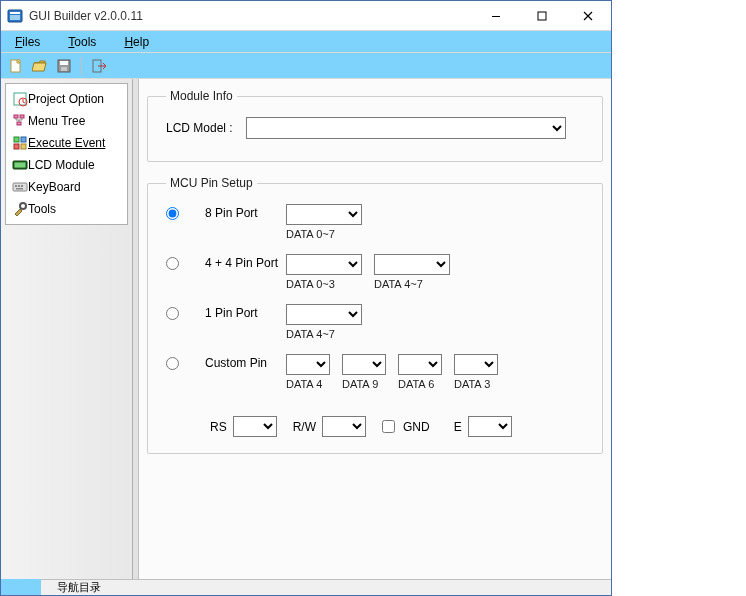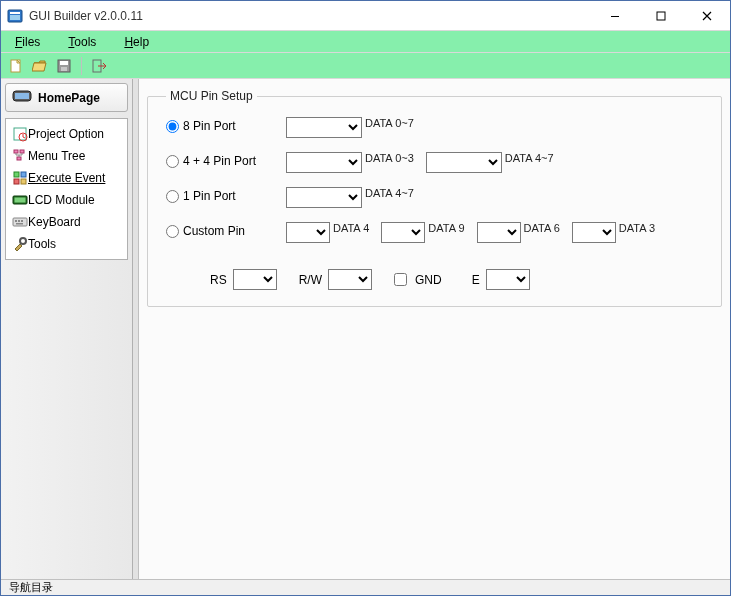--- a/index.html
+++ b/index.html
@@ -5,25 +5,25 @@
   * { box-sizing: border-box; }
   html, body {
     margin: 0; padding: 0;
     font-family: "Segoe UI", Tahoma, Arial, sans-serif;
     font-size: 12px;
     background: #fff;
     color: #000;
     overflow: hidden;
   }
   .window {
-    width: 731px; height: 596px;
+    width: 612px; height: 596px;
     border: 1px solid #4a6ea9;
     position: relative;
     display: flex; flex-direction: column;
-    background: #86efac;
+    background: #7dd3fc;
   }
   .titlebar {
     height: 30px;
     background: #fff;
     display: flex; align-items: center;
     padding: 0 0 0 6px;
     border-bottom: 1px solid #d9d9d9;
   }
   .titlebar .app-icon {
     width: 16px; height: 16px;
@@ -144,56 +144,57 @@
     display: flex; align-items: center;
     margin-bottom: 6px;
   }
   .radio-row {
     display: grid;
     grid-template-columns: 120px 1fr;
     align-items: start;
     margin-bottom: 14px;
   }
   .radio-col {
-    display: flex; align-items: center; gap: 0;
+    display: flex; align-items: center; gap: 22px;
     padding-top: 2px;
   }
   .drops {
     display: flex; gap: 12px; align-items: flex-start; flex-wrap: wrap;
   }
   .drop-col {
-    display: flex; align-items: flex-start;
+    display: flex; flex-direction: column; align-items: flex-start;
     gap: 3px;
   }
   .drop-col .cap { font-size: 11px; color: #222; }
   select.combo {
     height: 21px;
     font-size: 12px;
     background: #fff;
     border: 1px solid #7a7a7a;
   }
   select.combo.w-lg { width: 76px; }
   select.combo.w-sm { width: 44px; }
   .model-select { width: 320px; height: 22px; border: 1px solid #7a7a7a; background:#fff; }
 
   .sig-row {
-    display: flex; align-items: center; gap: 10px;
+    display: flex; align-items: center; gap: 4px;
     margin-top: 26px;
     padding-left: 44px;
   }
   .sig-row label.sig { display: inline-flex; align-items: center; gap: 6px; margin-right: 12px;}
   .gnd-box { display:inline-flex; align-items:center; gap:4px;}
 
   .statusbar {
     height: 16px;
     font-size: 11px;
     background: #f0f0f0;
     border-top: 1px solid #c0c0c0;
-    padding: 0 8px;
+    padding: 0 16px;
     line-height: 15px;
+    margin-left: 40px;
   }
 
   input[type=radio], input[type=checkbox] {
     margin: 0 4px 0 0;
   }
 </style>
 </head>
 <body>
 
 <div class="window">
@@ -257,29 +258,20 @@
       <svg width="16" height="16" viewBox="0 0 16 16">
           <rect x="2" y="2" width="8" height="12" fill="none" stroke="#6a6a6a"></rect>
           <path d="M7 8 h7 M12 5 l3 3 l-3 3" fill="none" stroke="#b33"></path>
         </svg>
     </div>
   </div>
 
   <div class="body">
 
     <div class="sidebar">
-      <div class="home-card">
-        <span class="icon-slot">
-          <svg width="20" height="16" viewBox="0 0 20 16">
-              <rect x="1" y="3" width="18" height="10" rx="3" fill="#5b5b5b" stroke="#222"></rect>
-              <rect x="3" y="5" width="14" height="6" fill="#8ab9e6"></rect>
-            </svg>
-        </span>
-        <span>HomePage</span>
-      </div>
 
       <div class="tree">
         <div class="tree-item">
           <span class="icon-slot">
             <svg width="16" height="16" viewBox="0 0 16 16">
                 <rect x="2" y="2" width="12" height="12" fill="#fff" stroke="#4a8"></rect>
                 <circle cx="11" cy="11" r="4" fill="none" stroke="#d33" stroke-width="1"></circle>
                 <path d="M11 8 v3 l2 1" stroke="#d33" fill="none"></path>
               </svg>
           </span>
@@ -337,20 +329,29 @@
           </span>
           <span class="lbl">Tools</span>
         </div>
       </div>
     </div>
 
     <div class="splitter"></div>
 
     <div class="main">
 
+      <fieldset class="group">
+        <legend>Module Info</legend>
+        <div class="row">
+          <span style="width:80px;">LCD Model :</span>
+          <select class="model-select">
+            <option></option>
+          </select>
+        </div>
+      </fieldset>
 
       <fieldset class="group">
         <legend>MCU Pin Setup</legend>
 
         <div class="radio-row">
           <label class="radio-col">
             <input type="radio" name="pinmode" checked="" style="">
             <span>8 Pin Port</span>
           </label>
           <div class="drops">

